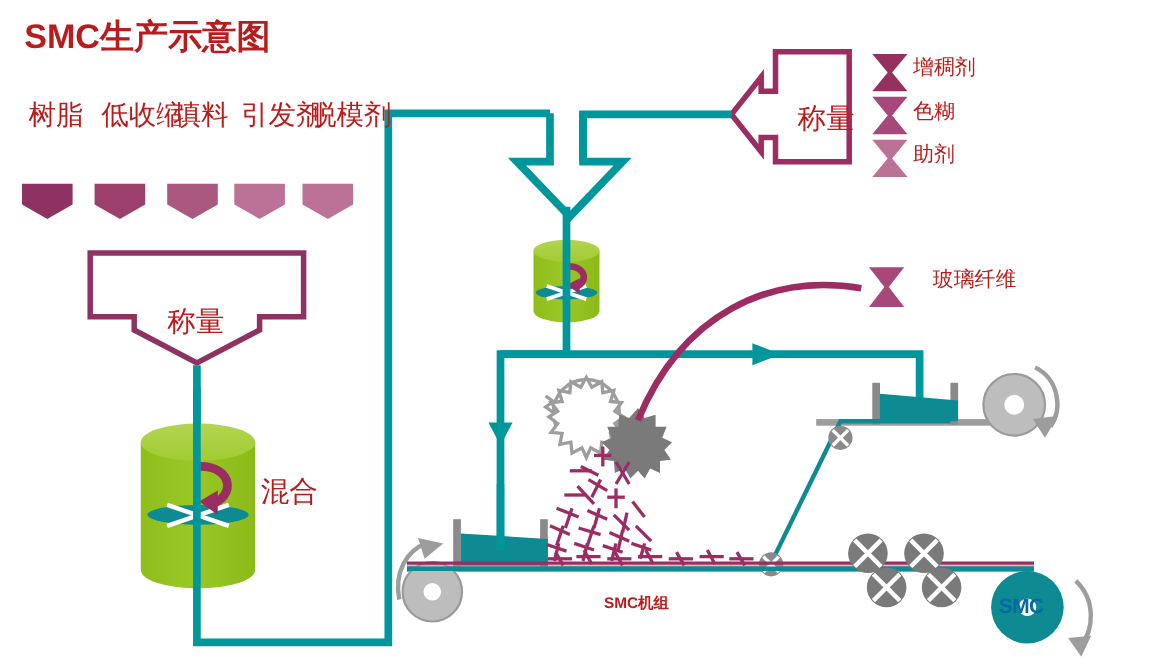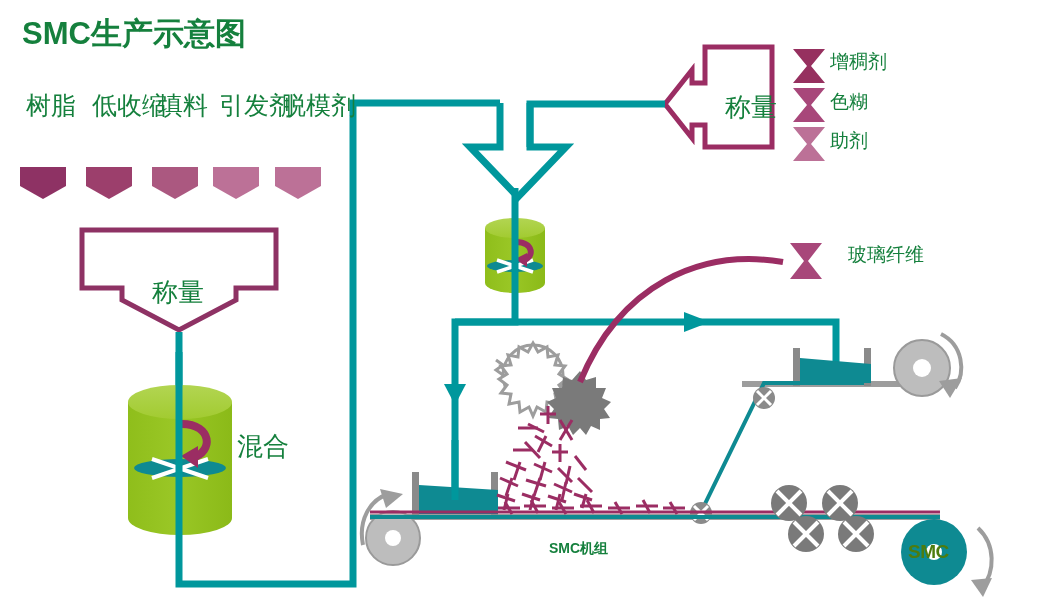--- a/index.html
+++ b/index.html
@@ -10,21 +10,21 @@
   #stage{
     position:relative;
     width:1055px;
     height:599px;
     background:#ffffff;
     overflow:hidden;
   }
   #stage > svg{position:absolute;left:0;top:0;}
   .lbl{
     position:absolute;
-    color:#15803d;
+    color:#b91c1c;
     font-family:"Liberation Sans","DejaVu Sans",sans-serif;
     white-space:pre;
     line-height:1.05;
     user-select:none;
   }
   #page-title{
     left:22px; top:18px;
     font-size:31px;
     font-weight:700;
     letter-spacing:0px;
@@ -33,21 +33,21 @@
     font-size:25px;
     text-align:center;
     width:34px;
     line-height:1.08;
   }
   .tank-label{font-size:26px;}
   .box-label{font-size:26px;margin-top:36px;}
   .side-label{font-size:19px;}
   .unit-label{font-size:14px;font-weight:700;}
   .smc-roll-text{
-    font-size:19px;font-weight:700;color:#4d7c0f;
+    font-size:19px;font-weight:700;color:#0369a1;
     letter-spacing:-0.5px;
   }
 </style>
 </head>
 <body>
 
 <div id="stage">
 
   <svg width="1055" height="599" viewBox="0 0 1055 599">
     <defs>

